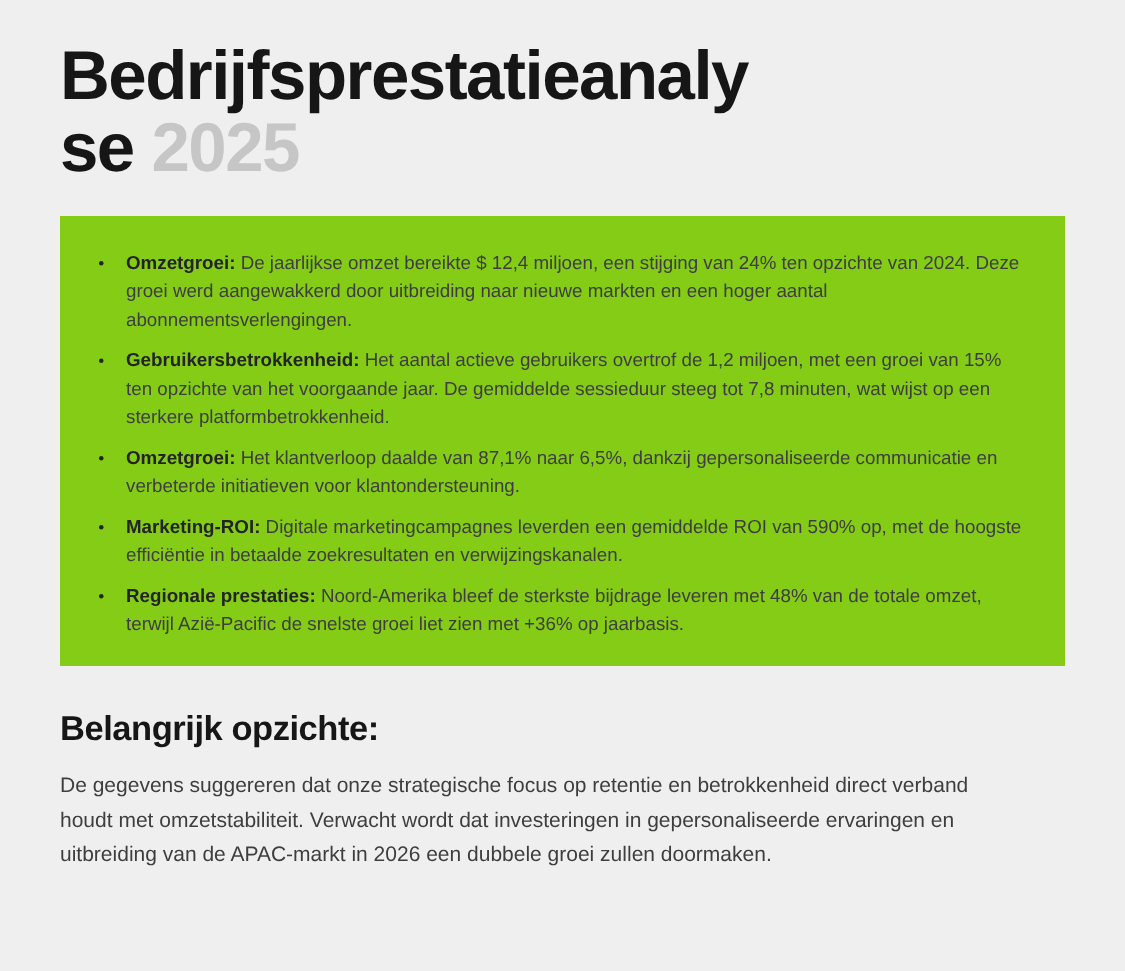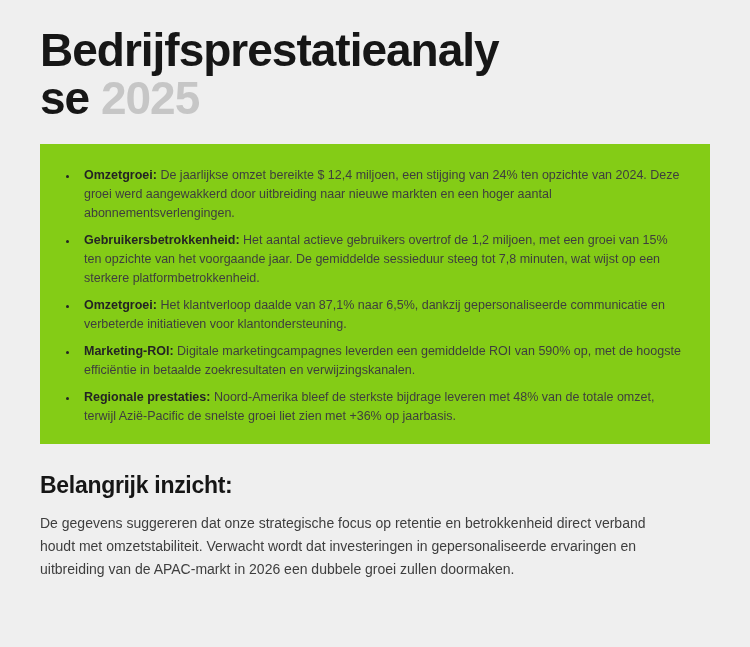--- a/index.html
+++ b/index.html
@@ -109,17 +109,17 @@
         <span>Digitale marketingcampagnes leverden een gemiddelde ROI van 590% op, met de hoogste efficiëntie in betaalde zoekresultaten en verwijzingskanalen.</span>
       </li>
       <li>
         <span class="metric-label">Regionale prestaties:</span>
         <span>Noord-Amerika bleef de sterkste bijdrage leveren met 48% van de totale omzet, terwijl Azië-Pacific de snelste groei liet zien met +36% op jaarbasis.</span>
       </li>
     </ul>
   </section>
 
   <section>
-    <h2>Belangrijk inzicht:</h2>
+    <h2>Belangrijk opzichte:</h2>
     <p class="insight-text">De gegevens suggereren dat onze strategische focus op retentie en betrokkenheid direct verband houdt met omzetstabiliteit. Verwacht wordt dat investeringen in gepersonaliseerde ervaringen en uitbreiding van de APAC-markt in 2026 een dubbele groei zullen doormaken.</p>
   </section>
 
 </div>
 
 </body></html>

